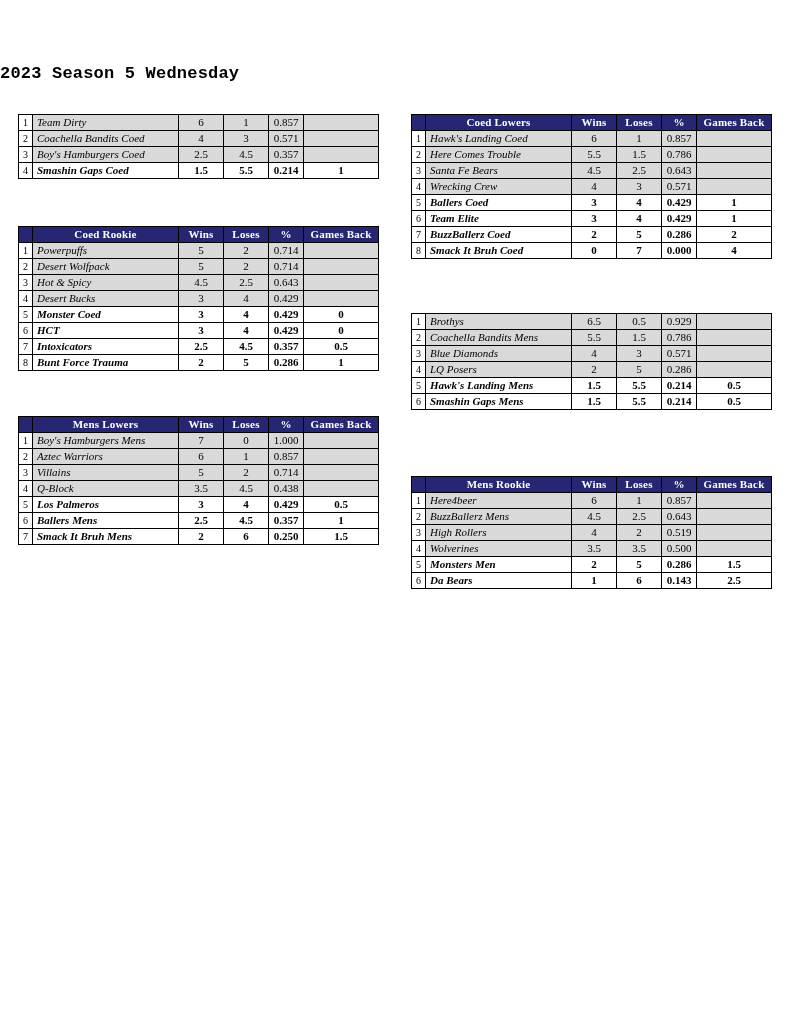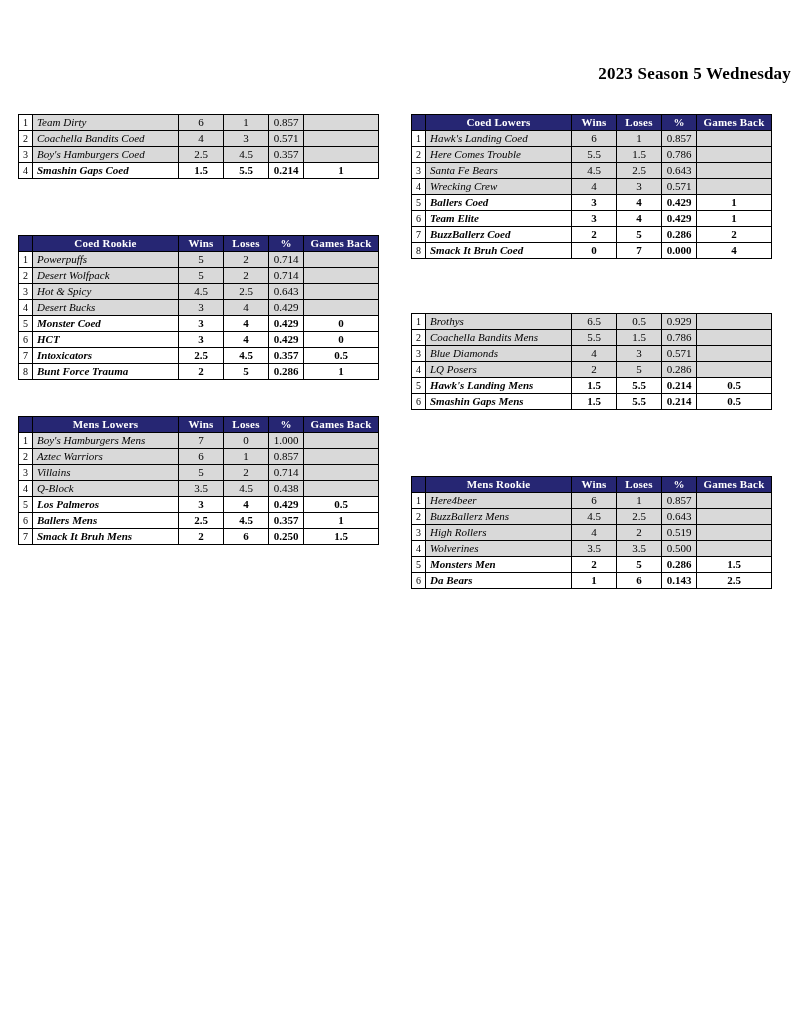--- a/index.html
+++ b/index.html
@@ -13,22 +13,22 @@
     font-family: "Liberation Serif", serif;
     color: #000000;
     position: relative;
     overflow: hidden;
   }
   #page-title {
     position: absolute;
     top: 64px;
     left: 0;
     width: 791px;
-    text-align: right;
-    font-family: Liberation Serif, serif;
+    text-align: left;
+    font-family: Liberation Mono, monospace;
     font-weight: bold;
     font-size: 17px;
     letter-spacing: 0.2px;
   }
   .std-table {
     position: absolute;
     border-collapse: collapse;
     table-layout: fixed;
     font-size: 11px;
     font-family: "Liberation Serif", serif;
@@ -101,21 +101,21 @@
   .w-right { width: 340px; padding-left: 28px; }
   .w-right col.c0 { width: 14px; }
   .w-right col.c1 { width: 146px; }
   .w-right col.c2 { width: 45px; }
   .w-right col.c3 { width: 45px; }
   .w-right col.c4 { width: 35px; }
   .w-right col.c5 { width: 75px; }
 
   
   #tbl-coed-uppers { left: 18px; top: 114px; }
-  #tbl-coed-rookie { left: 18px; top: 235px; }
+  #tbl-coed-rookie { left: 18px; top: 226px; }
   #tbl-mens-lowers { left: 18px; top: 416px; }
   #tbl-coed-lowers { left: 411px; top: 114px; }
   #tbl-mens-uppers { left: 411px; top: 313px; }
   #tbl-mens-rookie { left: 411px; top: 476px; }
 </style>
 </head>
 <body>
 
 <div id="page-title">2023 Season 5 Wednesday</div>
 

